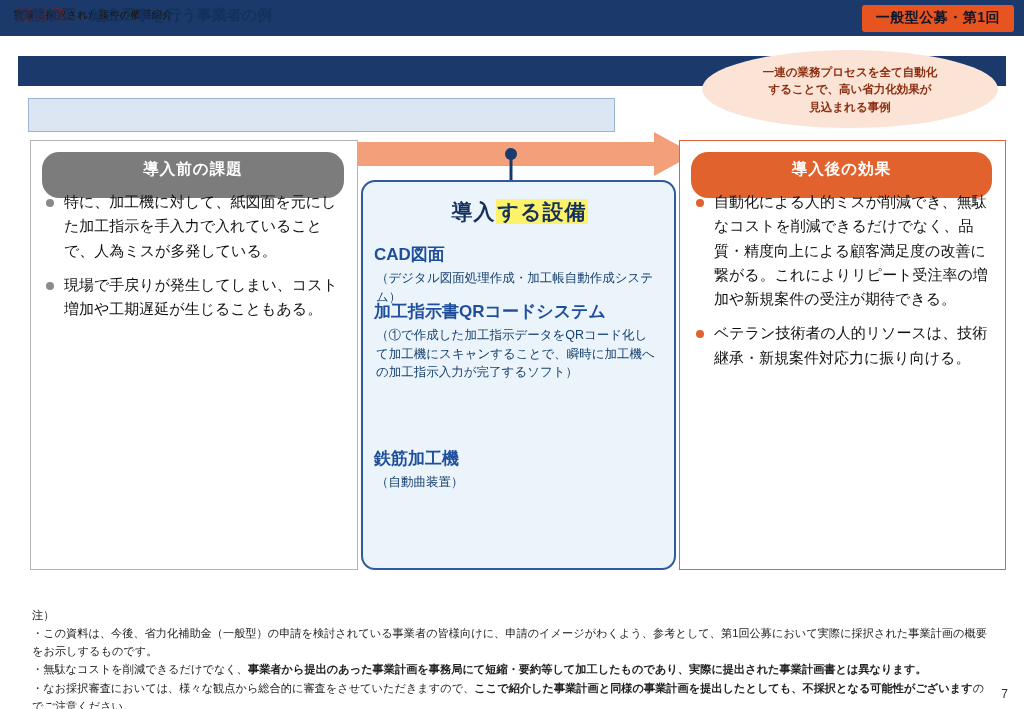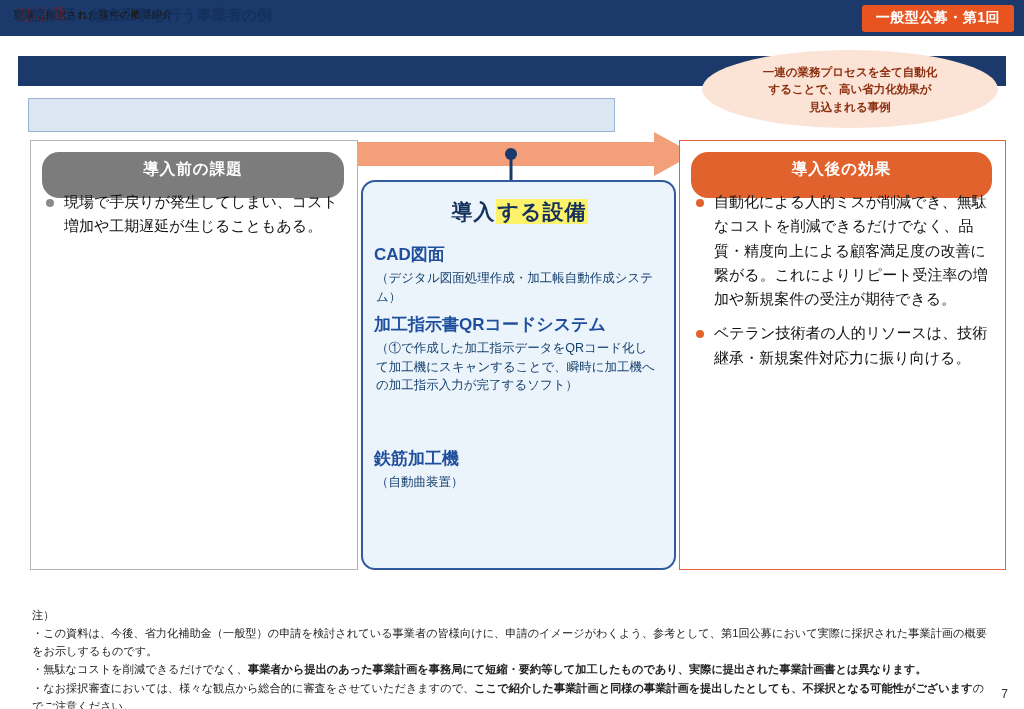--- a/index.html
+++ b/index.html
@@ -28,21 +28,21 @@
     position: absolute;
     left: 14px; top: 8px;
     font-size: 10px;
     font-weight: bold;
     letter-spacing: .5px;
   }
   .header-badge {
     position: absolute;
     right: 10px; top: 5px;
     background: #e8541f;
-    color: #ffffff;
+    color: #0f172a;
     font-size: 14px;
     font-weight: bold;
     padding: 4px 14px 5px 14px;
     border-radius: 3px;
     letter-spacing: .5px;
   }
 
   
   .industry-band {
     position: absolute;
@@ -210,21 +210,21 @@
     line-height: 1.35;
     margin-bottom: 2px;
   }
   .equip-desc {
     font-size: 12.5px;
     color: #16416f;
     line-height: 1.5;
     padding-left: 2px;
   }
   .equip-1 { top: 244px; }
-  .equip-2 { top: 314px; }
+  .equip-2 { top: 301px; }
   .equip-3 { top: 448px; }
 
   
   .notes {
     position: absolute;
     left: 32px; top: 606px;
     width: 962px;
     font-size: 11.2px;
     line-height: 1.62;
     color: #222222;
@@ -261,20 +261,21 @@
   <svg width="360" height="52" viewBox="0 0 360 52" xmlns="http://www.w3.org/2000/svg">
     <path d="M0,10 L318,10 L318,0 L358,22 L318,44 L318,34 L0,34 Z" fill="#f3a07a"></path>
     <line x1="175" y1="22" x2="175" y2="52" stroke="#1b3a6b" stroke-width="3"></line>
     <circle cx="175" cy="22" r="6" fill="#1b3a6b"></circle>
   </svg>
 </div>
 
 <div class="col col-before"></div>
 <div class="pill pill-before">導入前の課題</div>
 <ul class="bullets bullets-before">
+  <li>特に、加工機に対して、紙図面を元にした加工指示を手入力で入れていることで、人為ミスが多発している。</li>
   <li>現場で手戻りが発生してしまい、コスト増加や工期遅延が生じることもある。</li>
 </ul>
 
 <div class="col col-middle"></div>
 <div class="mid-heading">
   <span>導入</span><span class="hl">する設備</span>
 </div>
 
 <div class="equip equip-1">
   <div class="equip-name">CAD図面</div>

